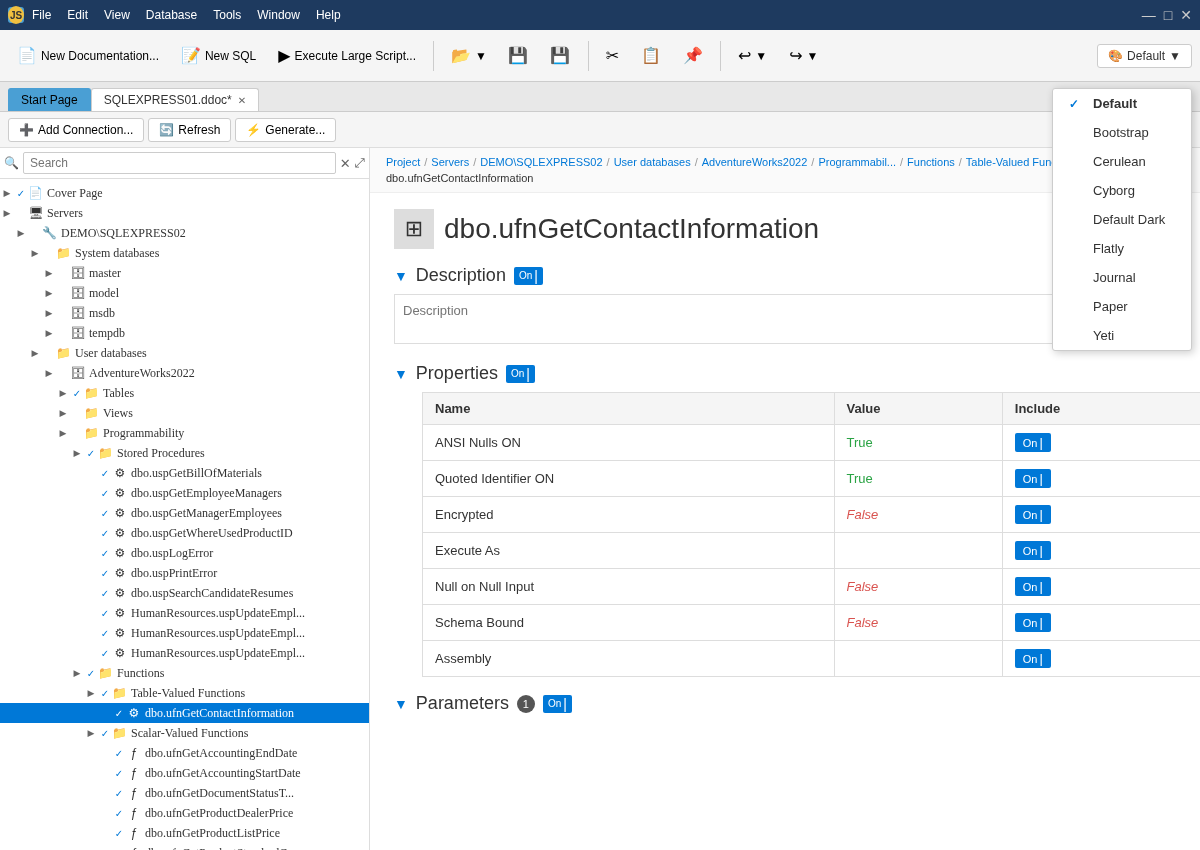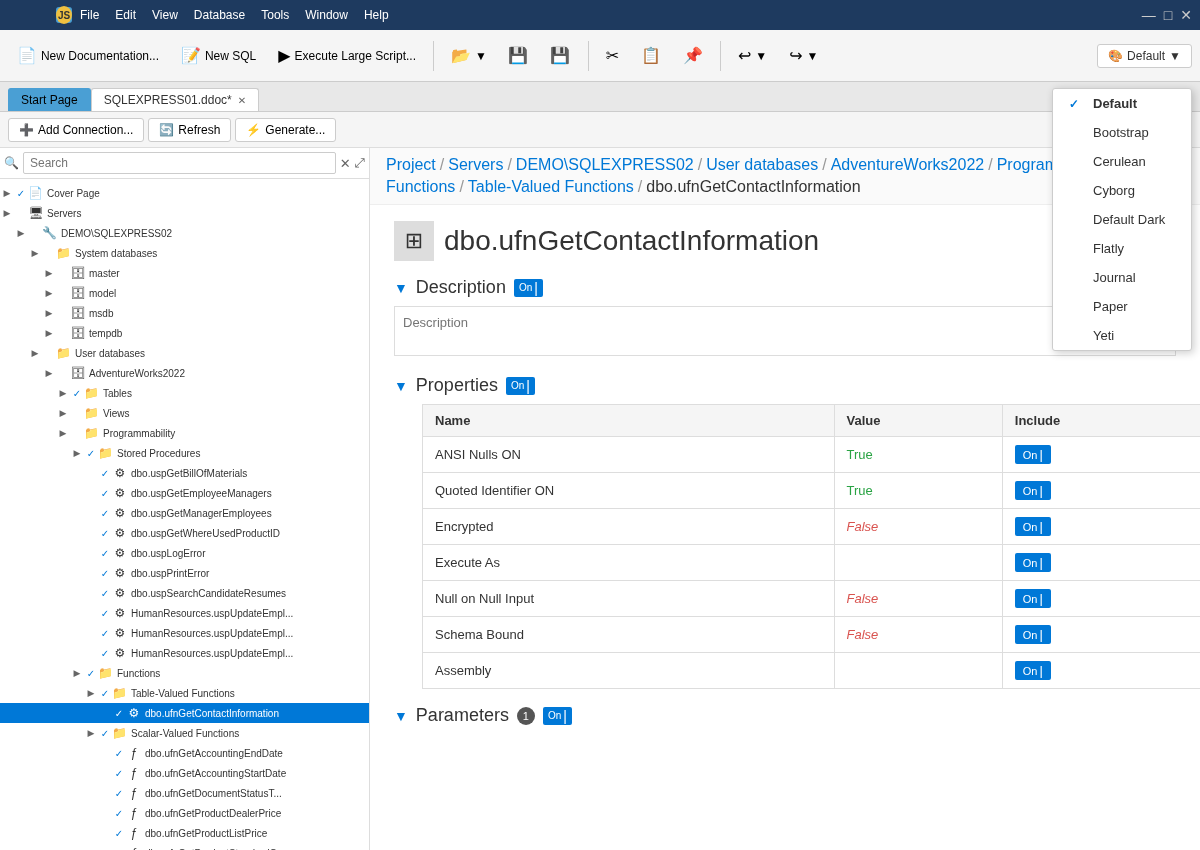--- a/index.html
+++ b/index.html
@@ -1,21 +1,21 @@
 <!DOCTYPE html>
 <html><head>
   <meta charset="utf-8">
   <style>
     * { box-sizing: border-box; margin: 0; padding: 0; }
     body { font-family: 'Segoe UI', Arial, sans-serif; font-size: 13px; background: #f0f0f0; color: #333; overflow: hidden; height: 850px; width: 1200px; }
 
     
     .title-bar { background: #1e3a5f; color: white; height: 30px; display: flex; align-items: center; padding: 0 8px; justify-content: space-between; }
     .title-bar-left { display: flex; align-items: center; gap: 8px; }
-    .title-bar-icon { width: 16px; height: 16px; background: #4a9fd4; border-radius: 3px; display: flex; align-items: center; justify-content: flex-end; font-size: 10px; color: white; font-weight: bold; margin-left: 48px; }
+    .title-bar-icon { width: 16px; height: 16px; background: #4a9fd4; border-radius: 3px; display: flex; align-items: center; justify-content: flex-end; font-size: 10px; color: white; font-weight: bold; }
     .title-bar-menu { display: flex; gap: 16px; font-size: 12px; }
     .title-bar-menu span { cursor: pointer; }
     .title-bar-controls { display: flex; gap: 8px; font-size: 14px; }
     .title-bar-controls span { cursor: pointer; color: #ccc; }
     .js-badge { background: #f0c040; color: #333; border-radius: 50%; width: 18px; height: 18px; display: flex; align-items: center; justify-content: center; font-size: 10px; font-weight: bold; }
 
     
     .toolbar { background: #f5f5f5; border-bottom: 1px solid #ccc; height: 52px; display: flex; align-items: center; padding: 0 8px; gap: 4px; }
     .toolbar-btn { display: flex; align-items: center; gap: 4px; padding: 4px 8px; border: 1px solid transparent; border-radius: 3px; cursor: pointer; font-size: 12px; background: transparent; }
     .toolbar-btn .btn-icon { font-size: 16px; }
@@ -43,27 +43,27 @@
     .search-icon { font-size: 12px; color: #666; }
     .tree-area { flex: 1; overflow-y: auto; padding: 4px 0; }
     .tree-item { display: flex; align-items: center; padding: 2px 0; cursor: pointer; white-space: nowrap; }
     .tree-item.selected { background: #0078d7; color: white; }
     .tree-item.selected .tree-label { color: white; }
     .tree-indent { display: inline-block; }
     .tree-arrow { width: 14px; display: inline-flex; align-items: center; justify-content: center; font-size: 9px; color: #666; }
     .tree-check { width: 14px; display: inline-flex; align-items: center; justify-content: center; font-size: 10px; color: #0078d7; }
     .tree-check.selected { color: white; }
     .tree-icon { width: 16px; height: 16px; margin-right: 3px; display: inline-flex; align-items: center; justify-content: center; font-size: 12px; }
-    .tree-label { font-size: 10px; }
+    .tree-label { font-size: 12px; font-family: Liberation Serif, serif; }
 
     
     .content-area { flex: 1; overflow-y: auto; background: white; padding: 0; position: relative; }
 
     
-    .breadcrumb { padding: 8px 16px; font-size: 16px; color: #0078d7; border-bottom: 1px solid #eee; background: #fafafa; display: flex; align-items: center; gap: 4px; flex-wrap: wrap; }
+    .breadcrumb { padding: 8px 16px; font-size: 11px; color: #0078d7; border-bottom: 1px solid #eee; background: #fafafa; display: flex; align-items: center; gap: 4px; flex-wrap: wrap; }
     .breadcrumb span { cursor: pointer; }
     .breadcrumb .sep { color: #999; cursor: default; }
 
     
     .page-title-area { padding: 16px 24px 8px; display: flex; align-items: center; gap: 10px; }
     .page-title-icon { width: 40px; height: 40px; background: #ddd; display: flex; align-items: center; justify-content: center; font-size: 20px; }
     .page-title-text { font-size: 28px; color: #333; font-weight: 300; }
 
     
     .section { padding: 8px 24px; }

